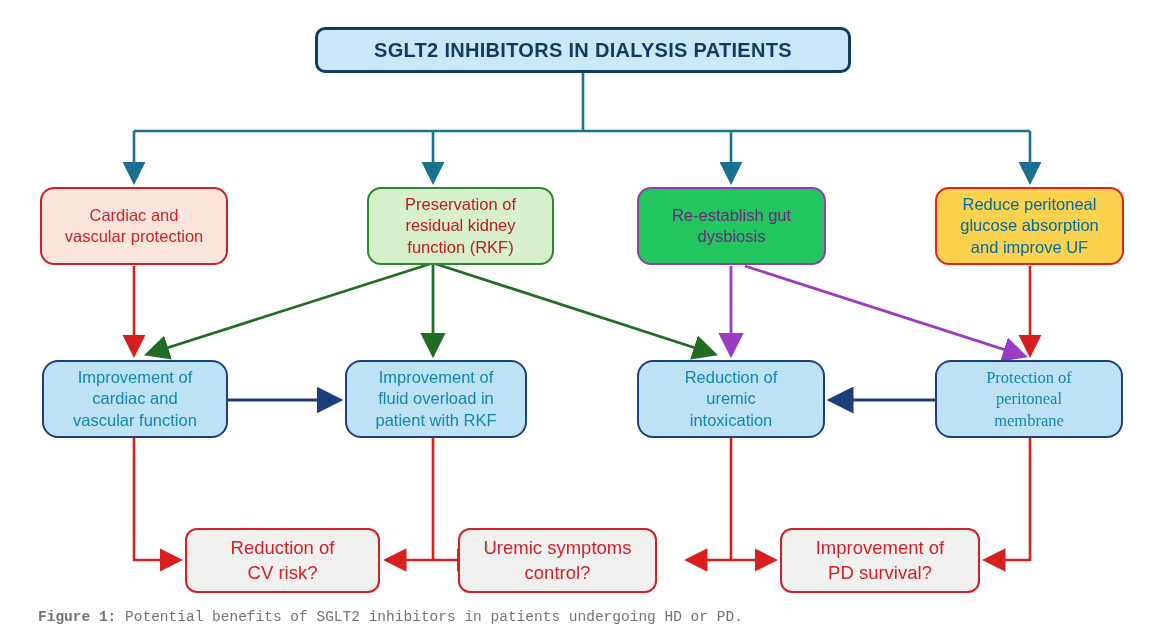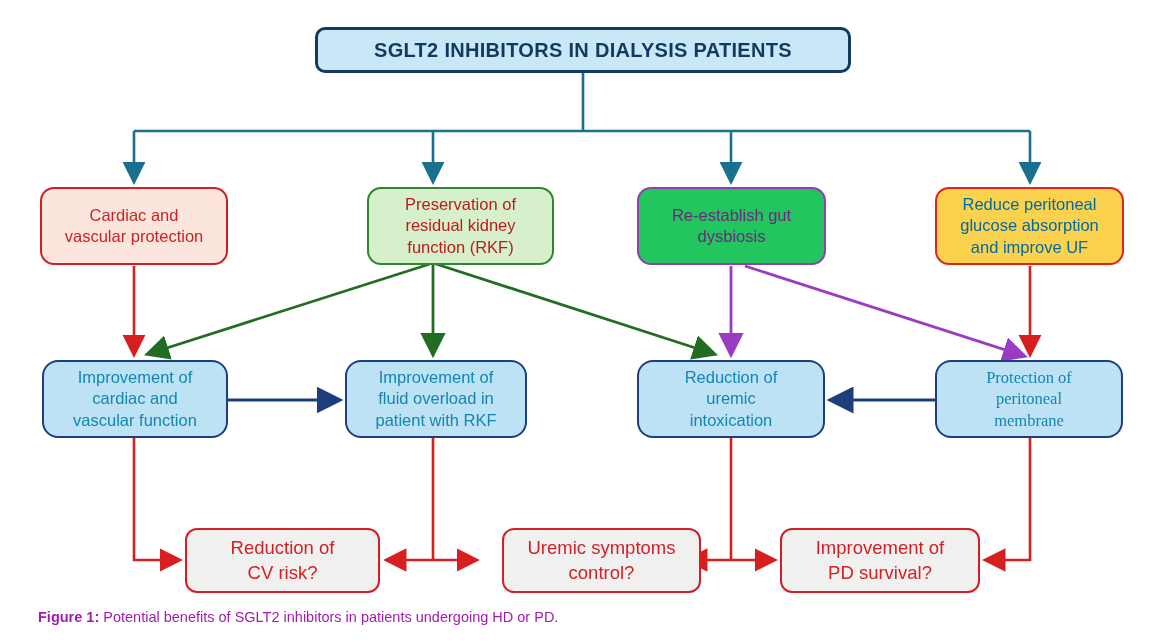--- a/index.html
+++ b/index.html
@@ -28,25 +28,25 @@
   .mech-glucose   { left:935px; width:189px; background:#fbd24d; border-color:#e32222; color:#0369a1; }
   
   .outcome { top:360px; height:78px; background:#bce2f3; border-color:#1e3f7f; color:#1486b4; border-radius:16px; }
   .out-cardiac  { left:42px;  width:186px; }
   .out-fluid    { left:345px; width:182px; }
   .out-uremic   { left:637px; width:188px; }
   .out-membrane { left:935px; width:188px;font-family:Liberation Serif, serif; }
   
   .question { top:528px; height:65px; background:#f0f0ef; border-color:#d32027; color:#d32027; font-size:18.5px; border-radius:12px; }
   .q-cv { left:185px; width:195px; }
-  .q-us { left:502px; width:199px; }
+  .q-us { left:458px; width:199px; }
   .q-pd { left:780px; width:200px; }
   .caption {
     position:absolute; left:38px; top:609px; width:1080px;
-    font-family:Liberation Sans, sans-serif; font-size:14.5px; color:#a21caf;
+    font-family:Liberation Mono, monospace; font-size:14.5px; color:#737373;
   }
   .cap-label { font-weight:bold; }
 </style>
 </head>
 <body>
 
 <div class="stage">
 
   <svg class="arrows" viewBox="0 0 1158 643" xmlns="http://www.w3.org/2000/svg">
     <defs>

